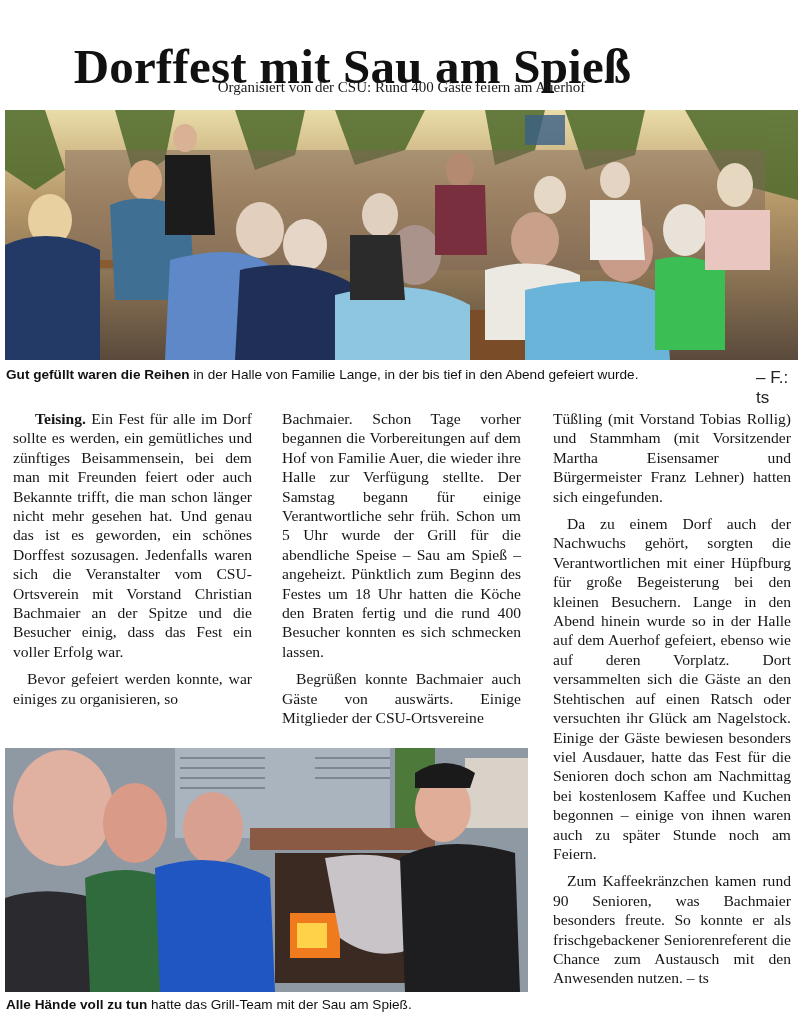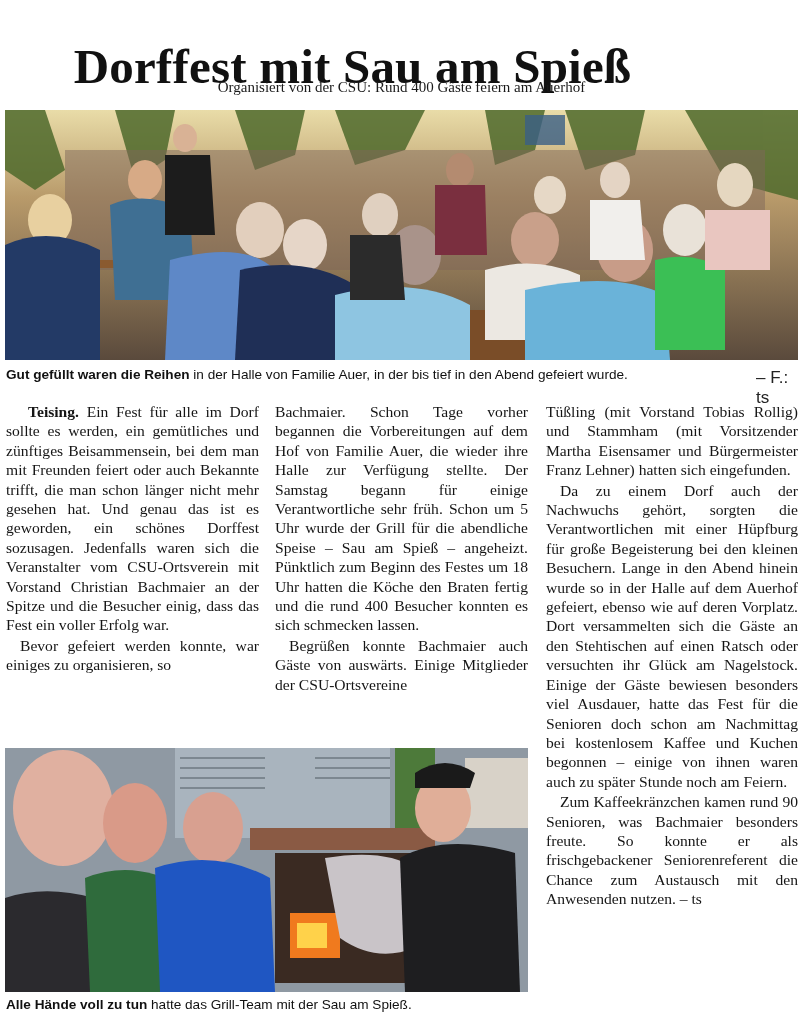--- a/index.html
+++ b/index.html
@@ -41,21 +41,21 @@
     font-family: "Liberation Sans", sans-serif; font-size: 17px; color: #222;
   }
   .caption-bottom { left: 6px; top: 996px; }
 
   .col {
     position: absolute;
     font-family: "Liberation Serif", serif;
     font-size: 15.6px; line-height: 19.4px; color: #151515;
     text-align: justify; hyphens: manual;
   }
-  .col p { margin: 1px; text-indent: 14px; }
+  .col p { margin: 8px; text-indent: 14px; }
   .col p.first { text-indent: 22px; }
   .col p.cont { text-indent: 0; }
   .col .dateline { font-weight: bold; }
   .col-1 { left: 5px;   top: 401px; width: 255px; }
   .col-2 { left: 274px; top: 401px; width: 255px; }
   .col-3 { left: 545px; top: 401px; width: 254px; }
 </style>
 </head>
 <body>
 
@@ -115,21 +115,21 @@
     <ellipse cx="680" cy="120" rx="22" ry="26" fill="#e9e2d8"></ellipse>
     <path d="M650 150 Q690 140 720 160 L720 240 L650 240Z" fill="#3bbf55"></path>
     <ellipse cx="730" cy="75" rx="18" ry="22" fill="#e5d7c0"></ellipse>
     <path d="M700 100 L765 100 L765 160 L700 160Z" fill="#e9c6c0"></path>
     <ellipse cx="610" cy="70" rx="15" ry="18" fill="#e4d4c4"></ellipse>
     <path d="M585 90 L635 90 L640 150 L585 150Z" fill="#f1efec"></path>
   </svg>
 </div>
 
 <div class="caption caption-top">
-  <b>Gut gefüllt waren die Reihen</b><span> in der Halle von Familie Auer, in der bis tief in den Abend gefeiert wurde.</span>
+  <b>Gut gefüllt waren die Reihen</b><span> in der Halle von Familie Lange, in der bis tief in den Abend gefeiert wurde.</span>
 </div>
 <div class="credit">– F.: ts</div>
 
 <div class="col col-1">
   <p class="first"><span class="dateline">Teising.</span><span> Ein Fest für alle im Dorf sollte es werden, ein gemütliches und zünftiges Beisammensein, bei dem man mit Freunden feiert oder auch Bekannte trifft, die man schon länger nicht mehr gesehen hat. Und genau das ist es geworden, ein schönes Dorffest sozusagen. Jedenfalls waren sich die Veranstalter vom CSU-Ortsverein mit Vorstand Christian Bachmaier an der Spitze und die Besucher einig, dass das Fest ein voller Erfolg war.</span></p>
   <p>Bevor gefeiert werden konnte, war einiges zu organisieren, so</p>
 </div>
 
 <div class="col col-2">
   <p class="cont">Bachmaier. Schon Tage vorher begannen die Vorbereitungen auf dem Hof von Familie Auer, die wieder ihre Halle zur Verfügung stellte. Der Samstag begann für einige Verantwortliche sehr früh. Schon um 5 Uhr wurde der Grill für die abendliche Speise – Sau am Spieß – angeheizt. Pünktlich zum Beginn des Festes um 18 Uhr hatten die Köche den Braten fertig und die rund 400 Besucher konnten es sich schmecken lassen.</p>

